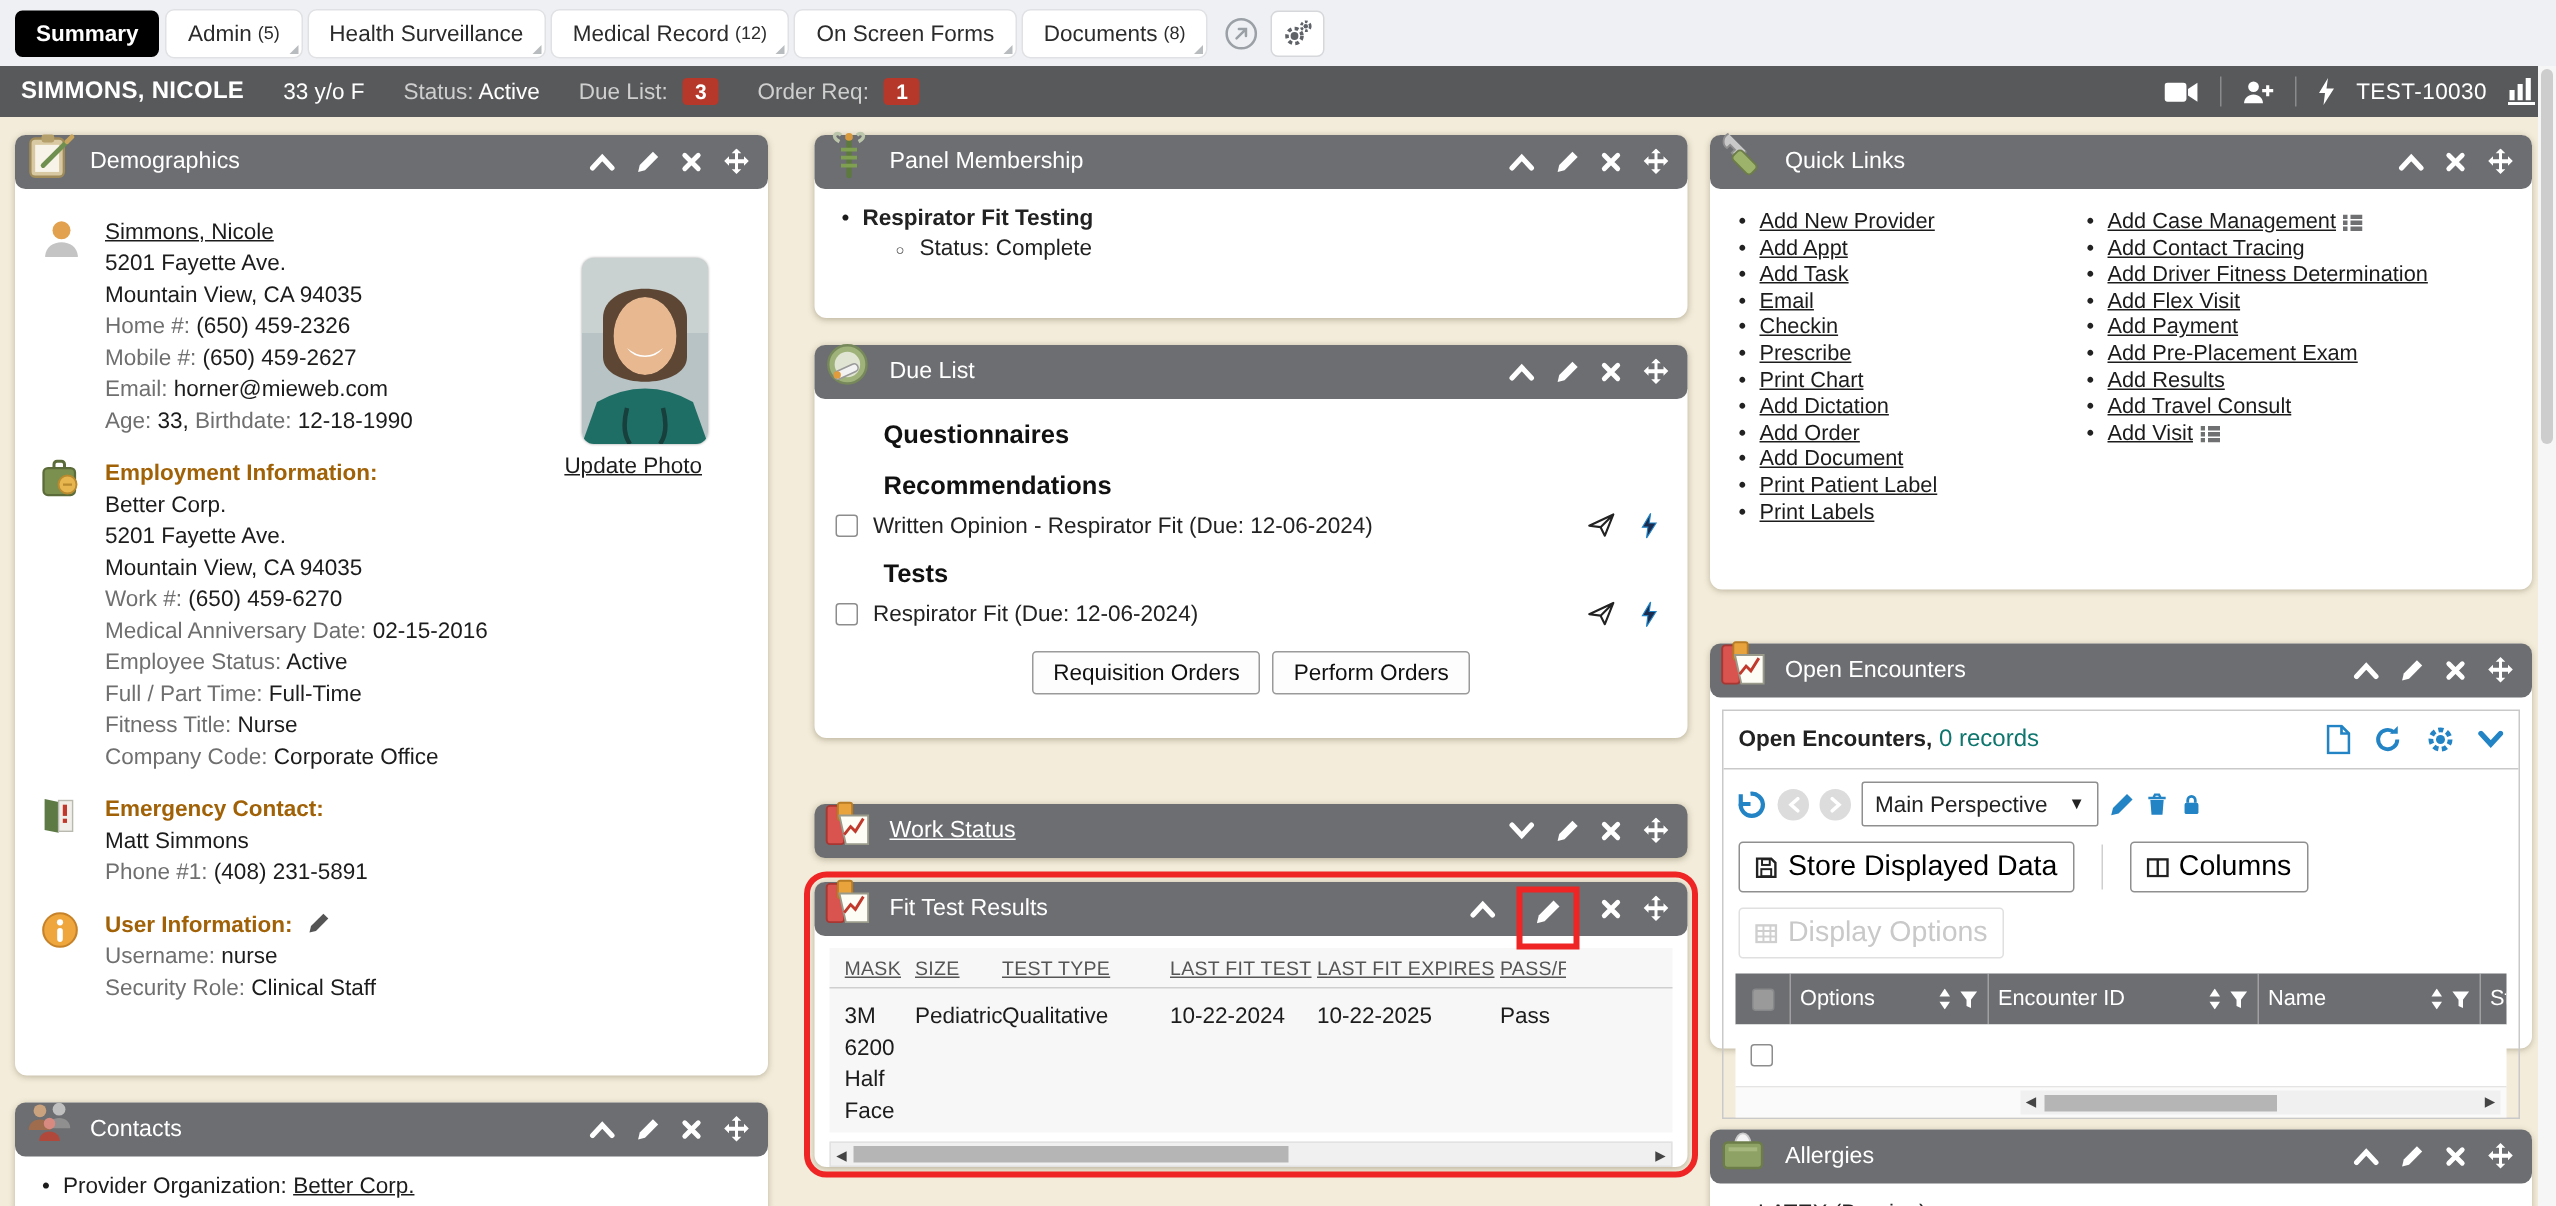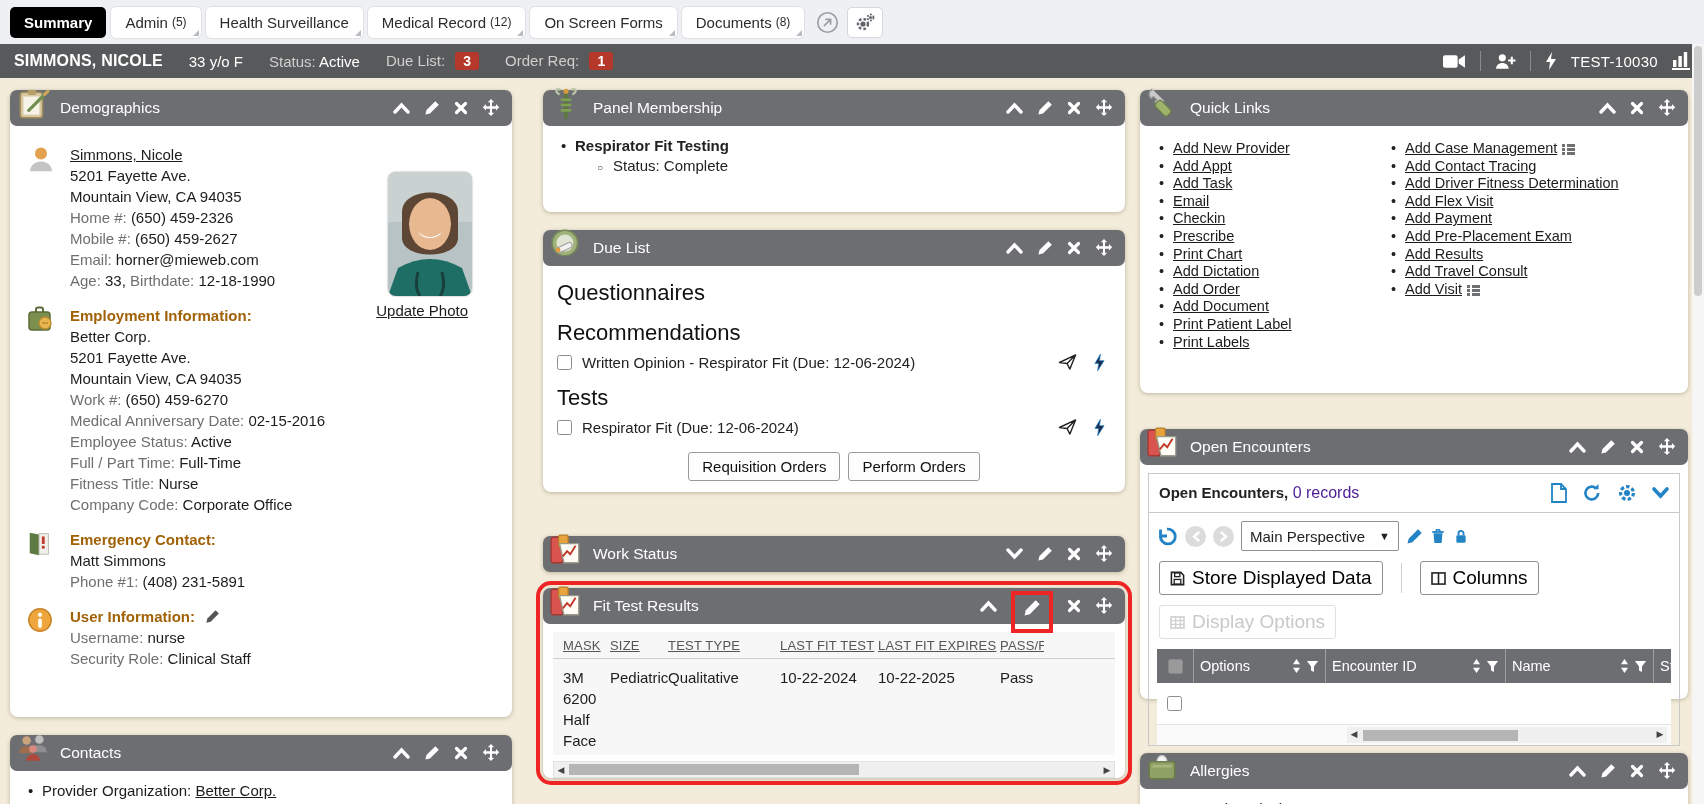--- a/index.html
+++ b/index.html
@@ -61,21 +61,21 @@
 
   
   ul.dot { list-style:none; }
   ul.dot > li { position:relative; padding-left:18px; line-height:20px; }
   ul.dot > li::before { content:"•"; position:absolute; left:4px; color:#1c1c1c; }
   ul.circ { list-style:none; margin-left:22px; }
   ul.circ > li { position:relative; padding-left:16px; line-height:19px; }
   ul.circ > li::before { content:"○"; position:absolute; left:0; font-size:10px; top:2px; color:#444; }
 
   
-  .dl-h { font-size:22px; font-weight:normal; color:#111; margin-top:14px; }
+  .dl-h { font-size:17px; font-weight:bold; color:#111; margin-top:14px;margin-left:32px; }
   .dl-h:first-child { margin-top:4px; }
   .dl-row { display:flex; align-items:center; margin-top:8px; }
   .cb { width:15px; height:15px; border:1.6px solid #8d8d8d; border-radius:2.5px; background:#fff;
         display:inline-block; flex:0 0 auto; cursor:pointer; }
   .dl-row .txt { margin-left:10px; }
   .dl-row .rowic { margin-left:auto; display:flex; gap:16px; padding-right:6px; }
   .btnrow { display:flex; justify-content:center; gap:8px; margin-top:16px; }
   .btn { background:#fdfdfd; border:1px solid #9a9a9a; border-radius:3px; padding:5px 13px;
          font-size:15px; color:#111; cursor:pointer; }
 
@@ -102,21 +102,21 @@
   .ql-col { list-style:none; }
   .ql-col li { position:relative; padding-left:17px; line-height:17.6px; font-size:14.5px; white-space:nowrap; }
   .ql-col li::before { content:"•"; position:absolute; left:3px; }
   .ql-col.c1 { width:232px; }
   .listic { display:inline-block; vertical-align:-2px; margin-left:5px; }
 
   
   .enc-box { border:1px solid #c9c9c9; margin:8px 8px 10px; }
   .enc-records { display:flex; align-items:center; padding:9px 10px; border-bottom:1px solid #c9c9c9; }
   .enc-records b { font-size:15px; }
-  .enc-records .rest { color:#4c1d95; }
+  .enc-records .rest { color:#0f766e; }
   .enc-icons { margin-left:auto; display:flex; gap:15px; align-items:center; }
   .enc-controls { padding:8px 8px 0; }
   .persp-row { display:flex; align-items:center; gap:7px; }
   .circle-btn { width:21px; height:21px; border-radius:50%; background:#dcdcdc; display:flex;
                 align-items:center; justify-content:center; cursor:pointer; }
   .select { border:1px solid #8f8f8f; border-radius:2px; height:30px; min-width:152px; background:#fff;
             display:flex; align-items:center; padding:0 8px; gap:14px; font-size:15px; cursor:pointer; }
   .select .car { margin-left:auto; font-size:11px; color:#222; }
   .enc-btnrow { display:flex; align-items:center; gap:10px; margin:10px 0 0 2px; }
   .gbtn { display:inline-flex; align-items:center; gap:7px; background:#fff; border:1.5px solid #8f8f8f;
@@ -521,21 +521,21 @@
         </span>
       </div>
       <div class="btnrow">
         <button class="btn">Requisition Orders</button>
         <button class="btn">Perform Orders</button>
       </div>
     </div>
   </div>
 
   <div class="panel collapsed" id="p-workstatus" style="left:543px; top:536px; width:582px;">
-    <div class="phead" style="box-shadow:0 1px 4px rgba(90,80,50,.35); border-radius:7px;">
+    <div class="phead" style="box-shadow:0 1px 4px rgba(90,80,50,.35); border-radius:7px;text-decoration:underline;">
       <span class="picon">
         <svg viewBox="0 0 32 32" width="34" height="34">
             <rect x="2" y="4" width="11" height="24" rx="2" fill="#d9534f" stroke="#a63732" stroke-width="1.2"></rect>
             <rect x="9" y="2" width="9" height="11" rx="1.5" fill="#e8a33d" stroke="#b77c25" stroke-width="1.2"></rect>
             <path d="M10 10 H28 V28 H14 Z" fill="#fdfdf6" stroke="#9a9a8a" stroke-width="1.2"></path>
             <path d="M13 22 l4-5 3 3 5-8" stroke="#c0392b" stroke-width="1.8" fill="none"></path>
           </svg>
       </span>
       <span class="ptitle">Work Status</span>
       <span class="ctrls">

